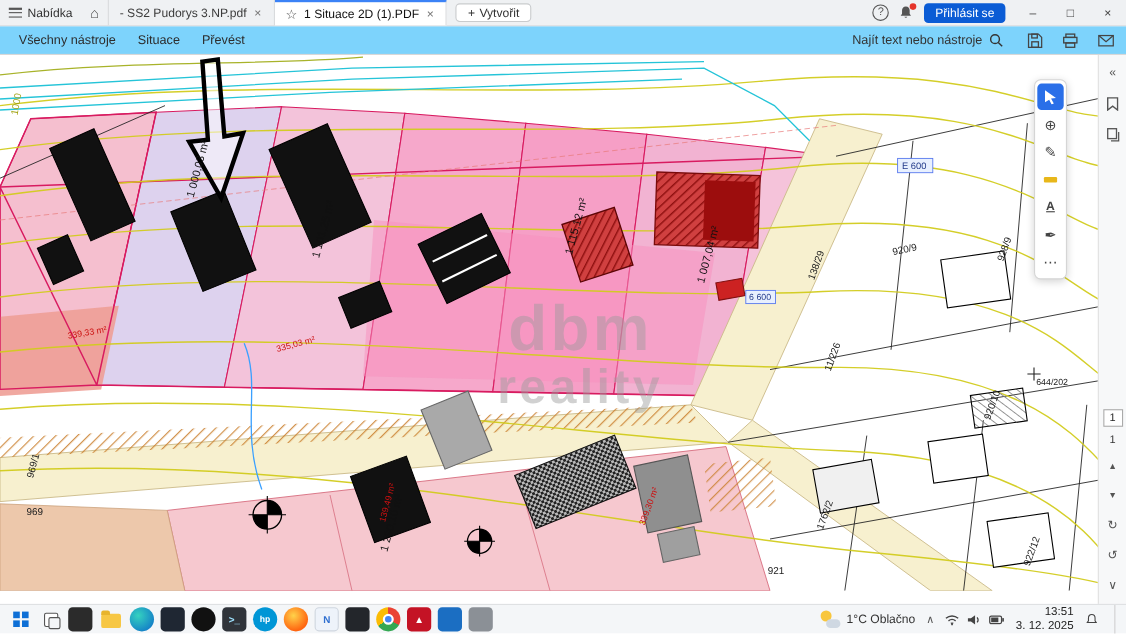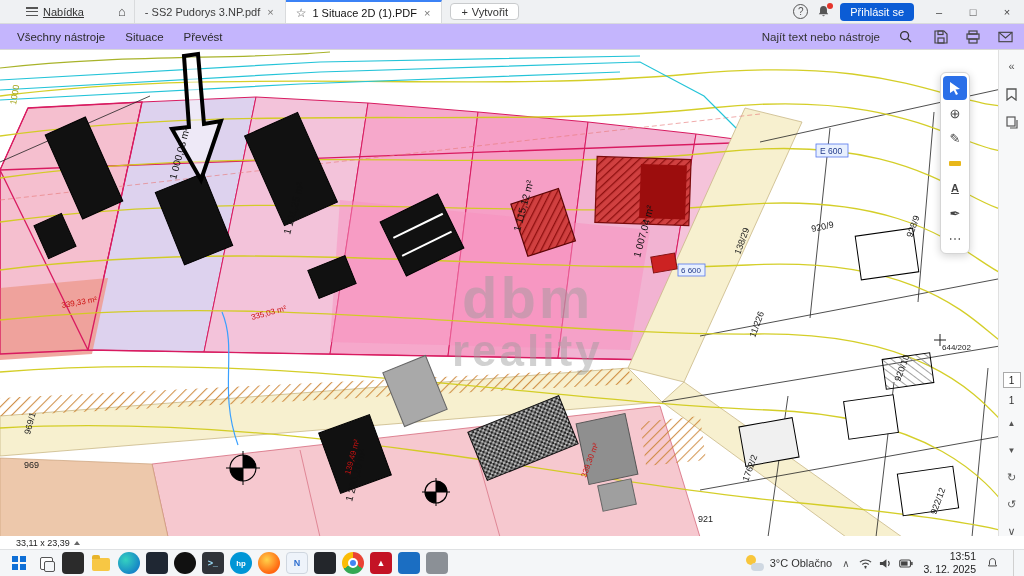--- a/index.html
+++ b/index.html
@@ -3,43 +3,43 @@
 <meta charset="utf-8">
 <style>
   * { margin:0; padding:0; box-sizing:border-box; }
   html,body { width:1024px; height:576px; overflow:hidden; }
   body { font-family:"Liberation Sans", sans-serif; font-size:12px; color:#333; background:#fff; user-select:none; }
   #app { position:relative; width:1024px; height:576px; background:#fff; }
 
   
   .titlebar { position:absolute; top:0; left:0; right:0; height:24px; background:#eff1f3; display:flex; align-items:stretch; justify-content:space-between; border-bottom:1px solid #d9dbdd; }
   .tb-left { display:flex; align-items:stretch; }
-  .menu-btn { display:flex; align-items:center; gap:5px; padding:0 26px; font-size:11px; color:#333; cursor:pointer;text-decoration:underline; }
+  .menu-btn { display:flex; align-items:center; gap:5px; padding:0 8px; font-size:11px; color:#333; cursor:pointer; }
   .hamb { width:12px; height:9px; display:flex; flex-direction:column; justify-content:space-between; }
   .hamb i { height:1.5px; background:#555; display:block; }
   .home-btn { display:flex; align-items:center; padding:0 8px; font-size:13px; color:#444; border-right:1px solid #d9dbdd; }
   .tab { display:flex; align-items:center; gap:6px; padding:0 10px; font-size:11px; color:#3c3c3c; max-width:210px; white-space:nowrap; border-right:1px solid #d9dbdd; }
   .tab .x { color:#777; font-size:11px; padding:0 1px; }
   .tab.active { background:#fff; border-top:2px solid #3b82f6; border-right:1px solid #d9dbdd; color:#111; }
   .tab .star { color:#555; font-size:12px; }
   .create-btn { display:flex; align-items:center; gap:4px; margin:3px 8px; padding:0 10px; font-size:11px; background:#fff; border:1px solid #c9cbcd; border-radius:4px; color:#333; }
   .tb-right { display:flex; align-items:center; gap:8px; padding-right:0; }
   .help-circle { width:15px; height:15px; border:1.3px solid #555; border-radius:50%; font-size:10px; display:flex; align-items:center; justify-content:center; color:#555; }
   .bell-wrap { position:relative; width:16px; height:16px; }
   .bell-wrap .dot { position:absolute; top:-1px; right:-1px; width:6px; height:6px; background:#e5342a; border-radius:50%; }
   .signin-btn { background:#0b5cd5; color:#fff; font-size:11px; padding:3px 10px; border-radius:4px; }
   .winctl { display:flex; align-items:stretch; height:24px; }
   .winctl span { width:34px; display:flex; align-items:center; justify-content:center; font-size:11px; color:#444; }
 
   
-  .menubar { position:absolute; top:24px; left:0; right:0; height:26px; background:#c4b5fd; border-bottom:1px solid #d8d8d8; display:flex; align-items:center; justify-content:space-between; padding:0 8px; }
+  .menubar { position:absolute; top:24px; left:0; right:0; height:26px; background:#7dd3fc; border-bottom:1px solid #d8d8d8; display:flex; align-items:center; justify-content:space-between; padding:0 8px; }
   .mb-left { display:flex; align-items:center; gap:2px; }
   .mb-item { padding:4px 9px; font-size:11.5px; color:#2c2c2c; border-radius:3px; cursor:pointer; }
   .mb-right { display:flex; align-items:center; gap:10px; }
-  .find-box { display:flex; align-items:center; gap:19px; font-size:11.5px; color:#333; padding:3px 8px; border-radius:3px; }
+  .find-box { display:flex; align-items:center; gap:6px; font-size:11.5px; color:#333; padding:3px 8px; border-radius:3px; }
   .mb-iconbtn { width:22px; height:22px; display:flex; align-items:center; justify-content:center; color:#444; }
 
   
   .content { position:absolute; top:50px; left:0; right:0; bottom:27px; background:#fff; overflow:hidden; }
   .content svg.map { position:absolute; top:0; left:0; }
   .statusstrip { position:absolute; left:0; right:0; bottom:0; height:13px; background:#fff; display:flex; align-items:center; gap:4px; padding-left:16px; font-size:9px; color:#222; }
   .caret-up { width:0; height:0; border-left:3px solid transparent; border-right:3px solid transparent; border-bottom:4px solid #666; }
 
   
   .quicktools { position:absolute; top:22px; right:54px; width:30px; background:#fff; border:1px solid #d5d5d5; border-radius:6px; box-shadow:0 2px 8px rgba(0,0,0,.18); display:flex; flex-direction:column; align-items:center; padding:3px 0; gap:1px; }
@@ -443,24 +443,20 @@
           </div>
         <div class="rr-btn">
             <span>↺</span>
           </div>
         <div class="rr-btn">
             <span>∨</span>
           </div>
       </div>
     </div>
 
-    <div class="statusstrip">
-      <span>33,11 x 23,39</span>
-      <span class="caret-up"></span>
-    </div>
   </div>
 
   <div class="taskbar">
     <div class="tk-start">
       <div class="winlogo">
           <i></i>
           <i></i>
           <i></i>
           <i></i>
         </div>
@@ -485,21 +481,21 @@
       <div class="appico" style="background:#c41325;">▲</div>
       <div class="appico" style="background:#1b6ec2;"></div>
       <div class="appico" style="background:#8b9096;"></div>
     </div>
     <div class="tk-right">
       <div class="weather">
         <span class="wicon">
             <span class="sun"></span>
             <span class="cloud"></span>
           </span>
-        <span>3°C Oblačno</span>
+        <span>1°C Oblačno</span>
       </div>
       <span style="font-size:10px;color:#555;">∧</span>
       <div class="tray">
         <svg width="13" height="11" viewBox="0 0 14 11">
             <path d="M1,4 A9,9 0 0 1 13,4 M3.5,6.5 A5.5,5.5 0 0 1 10.5,6.5 M5.8,9 A2.3,2.3 0 0 1 8.2,9" fill="none" stroke="#444" stroke-width="1.3"></path>
             <circle cx="7" cy="10" r="0.9" fill="#444"></circle>
           </svg>
         <svg width="13" height="11" viewBox="0 0 14 11">
             <path d="M1,4 H4 L8,1 V10 L4,7 H1 Z" fill="#444"></path>
             <path d="M10,3 A4,4 0 0 1 10,8" fill="none" stroke="#444" stroke-width="1.2"></path>

